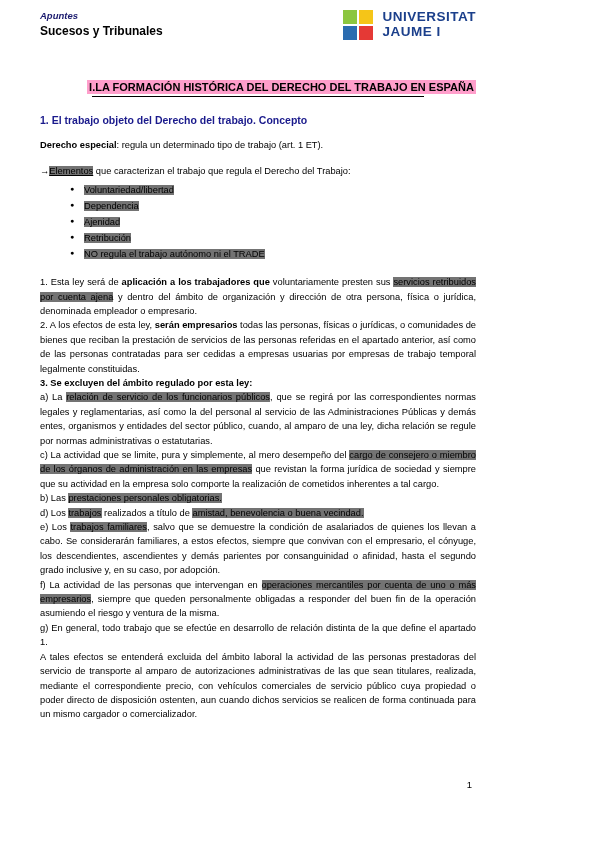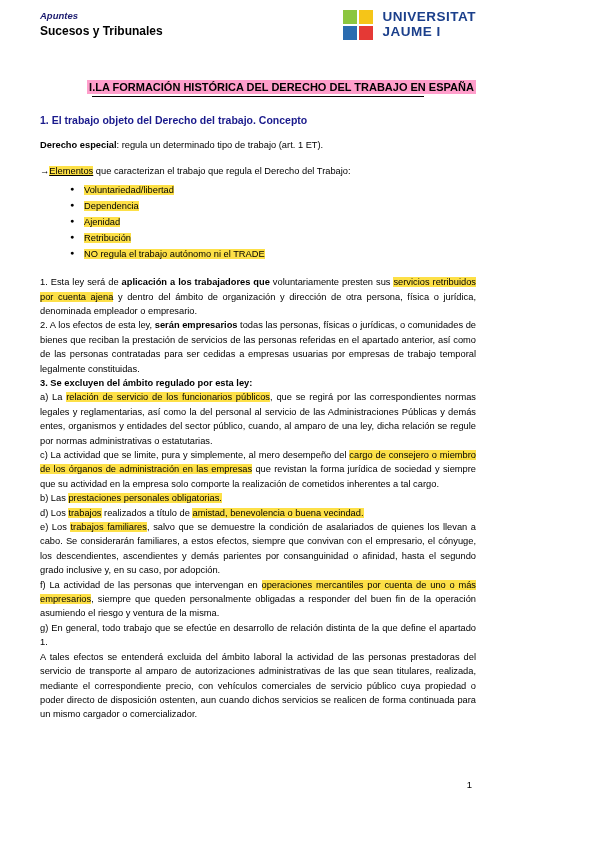--- a/index.html
+++ b/index.html
@@ -101,21 +101,21 @@
   p {
     margin: 0;
     font-size: 9.3px;
     line-height: 1.55;
     text-align: justify;
   }
   .sp-before { margin-top: 12px; }
 
   b { font-weight: bold; }
 
-  .hl-yellow { background: #fde047; }
+  .hl-yellow { background: #737373; }
 
   ul.bullets {
     margin: 5px 0 0 0;
     padding-left: 44px;
     list-style: none;
   }
   ul.bullets li {
     font-size: 9.3px;
     line-height: 1.72;
     position: relative;

